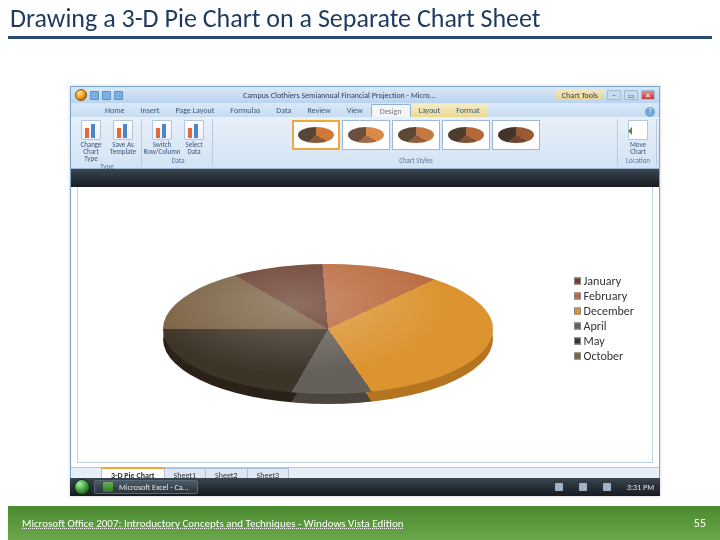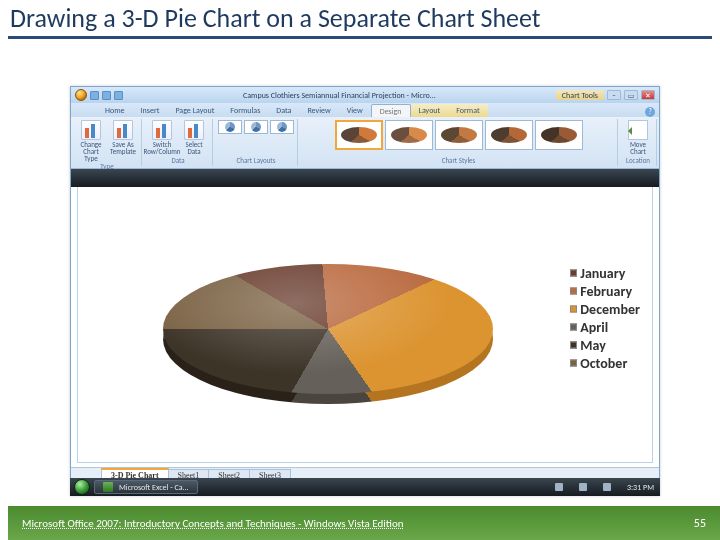--- a/index.html
+++ b/index.html
@@ -47,21 +47,21 @@
   .style-thumb.sel { border:2px solid #f2a838; }
   .pie3d { width:36px; height:16px; border-radius:50%; position:relative; }
   .pie3d::after { content:""; position:absolute; inset:0; border-radius:50%; }
   .move-ic { width:24px; height:22px; background:#fff; border:1px solid #b0c7de; position:relative; }
   .move-ic::before{content:"";position:absolute;left:-5px;top:6px;width:0;height:0;border:4px solid transparent;border-right-color:#5d8a40;}
 
   
   .xl-canvas { position:absolute; top:82px; bottom:28px; left:0; right:0; background:#fff; }
   .chart-frame { position:absolute; inset:4px 6px 4px 6px; background:#fff; border:1px solid #bcd1e5; }
   .chart-area { position:absolute; left:16px; top:14px; right:90px; bottom:22px; }
-  .legend { position:absolute; right:12px; top:50%; transform:translateY(-50%); font-size:14px; color:#333;font-weight:bold; }
+  .legend { position:absolute; right:18px; top:50%; transform:translateY(-50%); font-size:12px; color:#333; }
   .legend-item { display:flex; align-items:center; gap:3px; margin:1px 0; }
   .lg-sw { width:7px; height:7px; border:1px solid #888; }
 
   
   .pie-base { position:absolute; left:50%; top:56%; transform:translate(-50%,-50%); width:330px; height:130px; }
   .pie-side { position:absolute; left:0; top:10px; width:330px; height:130px; border-radius:50%;
     background:conic-gradient(from -60deg,
       #4a2c21 0 55deg,
       #8a4f30 55deg 125deg,
       #b57420 125deg 205deg,
@@ -73,21 +73,21 @@
       #6a3d2e 0 55deg,
       #ba6a3f 55deg 125deg,
       #dc9431 125deg 205deg,
       #66605a 205deg 270deg,
       #3d3428 270deg 330deg,
       #7b6244 330deg 360deg); }
   .pie-top::after { content:""; position:absolute; inset:0; border-radius:50%; background:radial-gradient(ellipse at 40% 30%, rgba(255,255,255,.25), transparent 55%); }
 
   
   .xl-sheettabs { position:absolute; left:0; right:0; bottom:14px; height:14px; background:#e6eef8; display:flex; align-items:end; font-size:8px; padding-left:30px; gap:0; border-top:1px solid #b0c7de; }
-  .sheet-tab { padding:1px 9px; background:#fff; border:1px solid #a9c1da; border-bottom:none; margin-right:-1px; color:#333;font-family:Liberation Serif, serif; }
+  .sheet-tab { padding:1px 9px; background:#fff; border:1px solid #a9c1da; border-bottom:none; margin-right:-1px; color:#333; }
   .sheet-tab.active { background:#fff; font-weight:bold; border-top:2px solid #f2a838; }
   .sheet-tab.inactive { background:#dde8f4; }
 
   
   .xl-status { position:absolute; left:0; right:0; bottom:0; height:14px; background:linear-gradient(#d7e6f6,#bcd3ea); font-size:8px; color:#355; display:flex; align-items:center; padding:0 6px; gap:6px; }
   .xl-status .right { margin-left:auto; display:flex; gap:4px; align-items:center; }
   .zoom-bar { width:60px; height:4px; background:#9db9d4; position:relative; }
   .zoom-thumb { position:absolute; left:50%; top:-2px; width:4px; height:8px; background:#5c82ab; }
 
   
@@ -159,34 +159,20 @@
           <span>Switch Row/Column</span>
         </div>
         <div class="big-btn">
           <div class="ic ic-chart"></div>
           <span>Select Data</span>
         </div>
       </div>
       <span class="grp-lbl">Data</span>
     </div>
 
-    <div class="rgrp">
-      <div class="rgrp-row">
-        <div class="chartlayout-thumb">
-            <div class="pie-mini"></div>
-          </div>
-        <div class="chartlayout-thumb">
-            <div class="pie-mini"></div>
-          </div>
-        <div class="chartlayout-thumb">
-            <div class="pie-mini"></div>
-          </div>
-      </div>
-      <span class="grp-lbl">Chart Layouts</span>
-    </div>
 
     <div class="rgrp" style="flex:1">
       <div class="rgrp-row">
         <div class="style-thumb sel">
             <div class="pie3d" style="background:conic-gradient(#cf7a3a 0 120deg,#8a5a36 120deg 230deg,#594538 230deg);"></div>
           </div>
         <div class="style-thumb">
             <div class="pie3d" style="background:conic-gradient(#d88a4a 0 120deg,#a06a44 120deg 230deg,#6a4f3f 230deg);"></div>
           </div>
         <div class="style-thumb">

